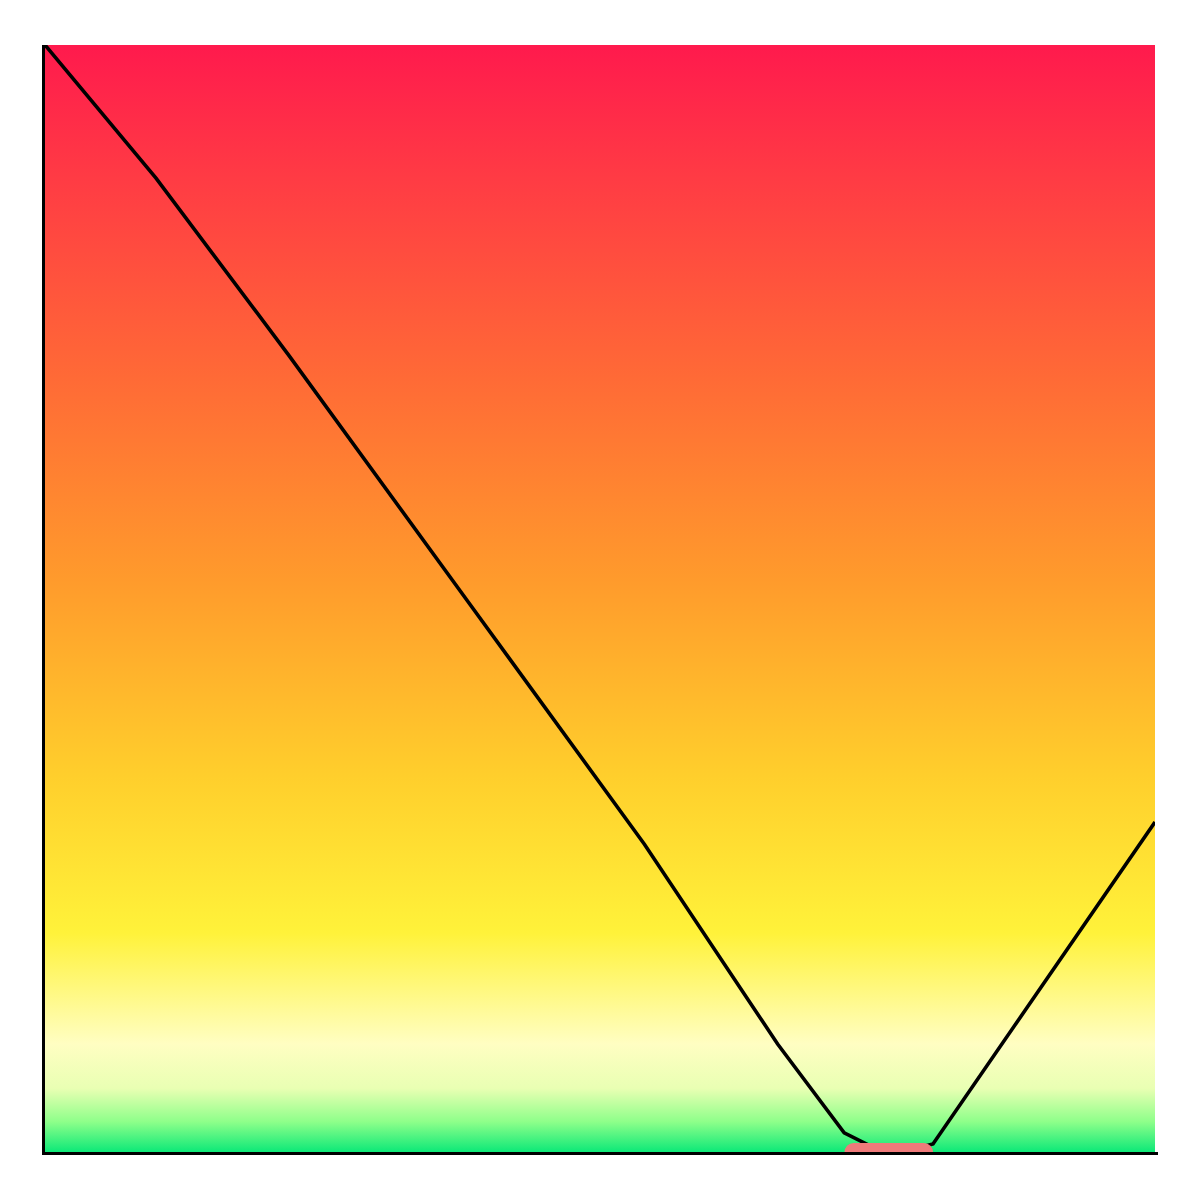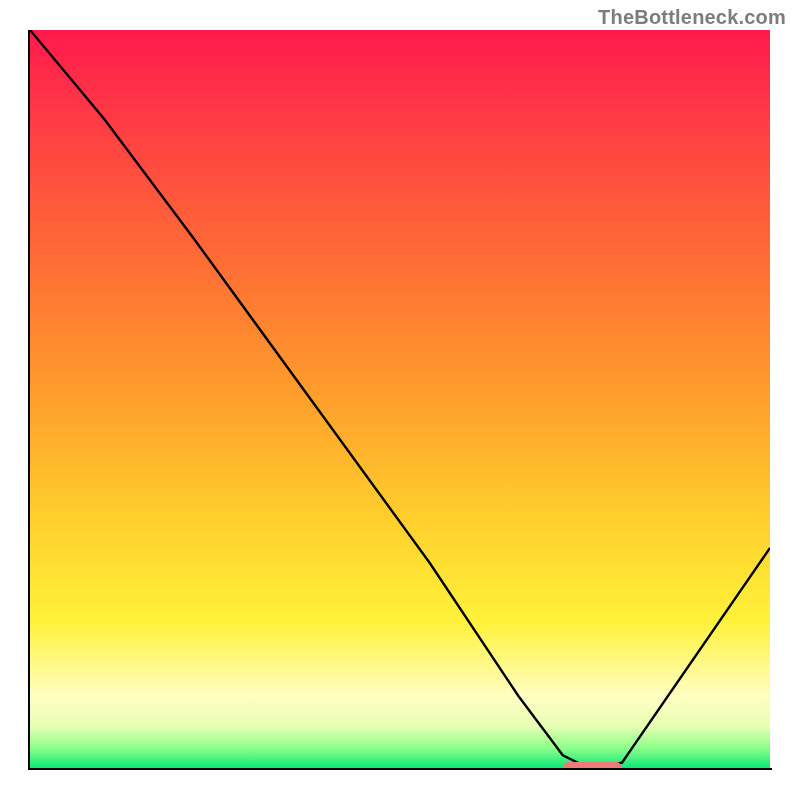--- a/index.html
+++ b/index.html
@@ -83,21 +83,20 @@
     font-size: 20px;
     font-weight: 600;
     letter-spacing: 0.2px;
   }
 </style>
 </head>
 <body>
 
 <div class="canvas-wrap">
 
-  <div class="watermark">TheBottleneck.com</div>
 
   <div class="plot-area">
     <div class="gradient-bg"></div>
 
     <svg class="curve" viewBox="0 0 740 740" preserveAspectRatio="none">
       <path id="curve-path" fill="none" stroke-width="2.4" stroke="#000000" d="M0.0 0.0 L74.0 88.8 L162.8 207.2 L281.2 370.0 L399.6 532.8 L488.4 666.0 L532.8 725.2 L562.4 740.0 L592.0 732.6 L740.0 518.0"></path>
     </svg>
 
     <div class="marker" id="marker" style="background: rgb(239, 122, 122); left: 532.8px; width: 59.2px; top: 732px;"></div>
   </div>

